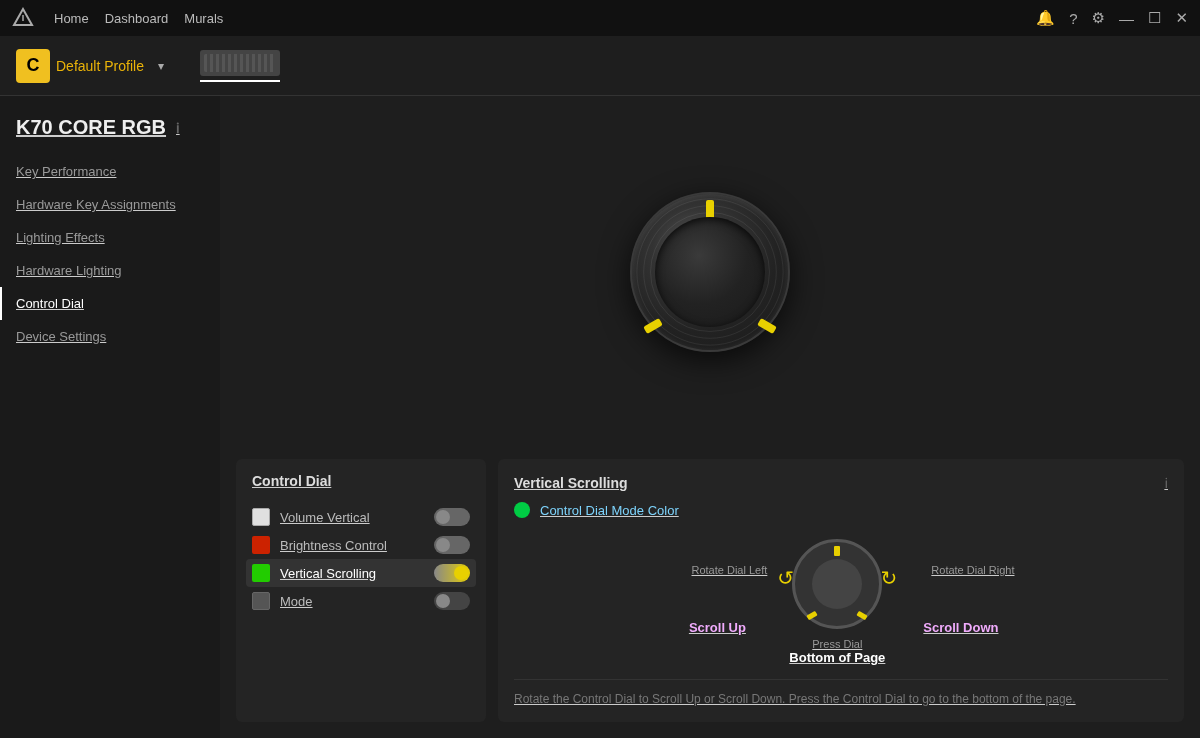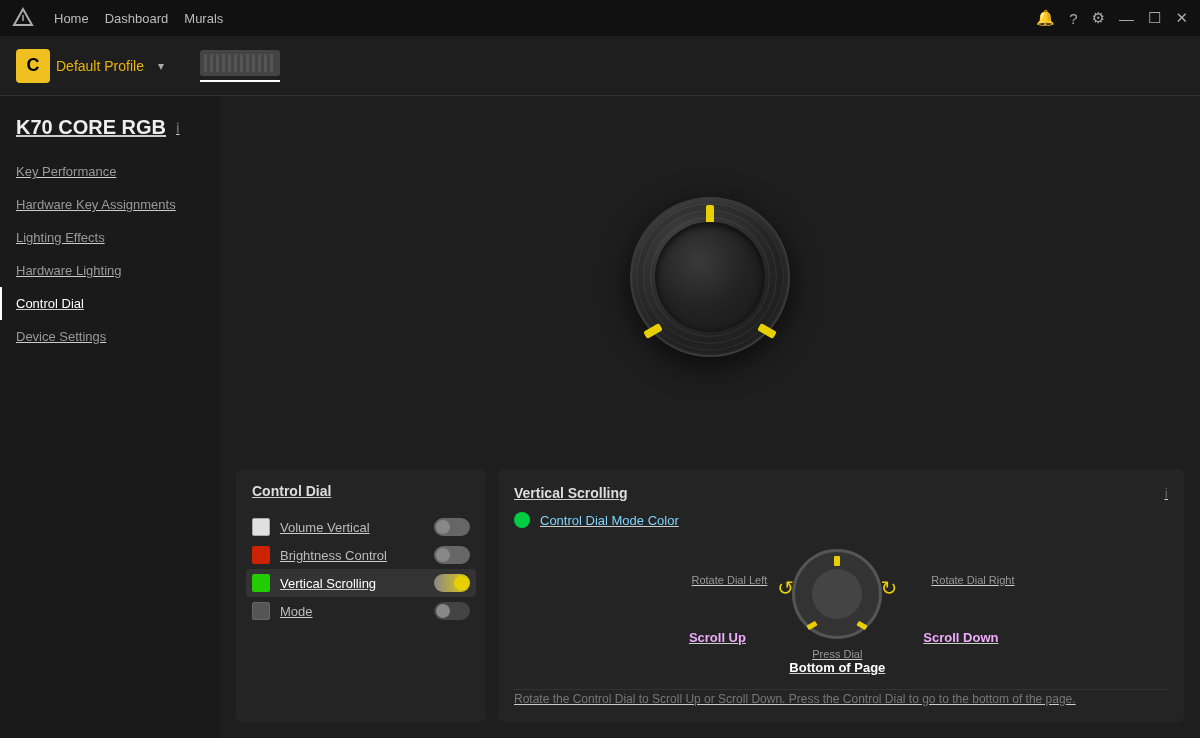--- a/index.html
+++ b/index.html
@@ -389,20 +389,21 @@
       font-weight: 600;
       text-align: center;
     }
 
     .vs-description {
       color: #777;
       font-size: 12px;
       line-height: 1.5;
       margin-top: 10px;
       border-top: 1px solid #333;
+      padding-top: 10px;
     }
 
     
     .dial-visual svg {
       position: absolute;
       top: 0; left: 0;
       width: 100%; height: 100%;
       border-radius: 50%;
       opacity: 0.15;
     }

